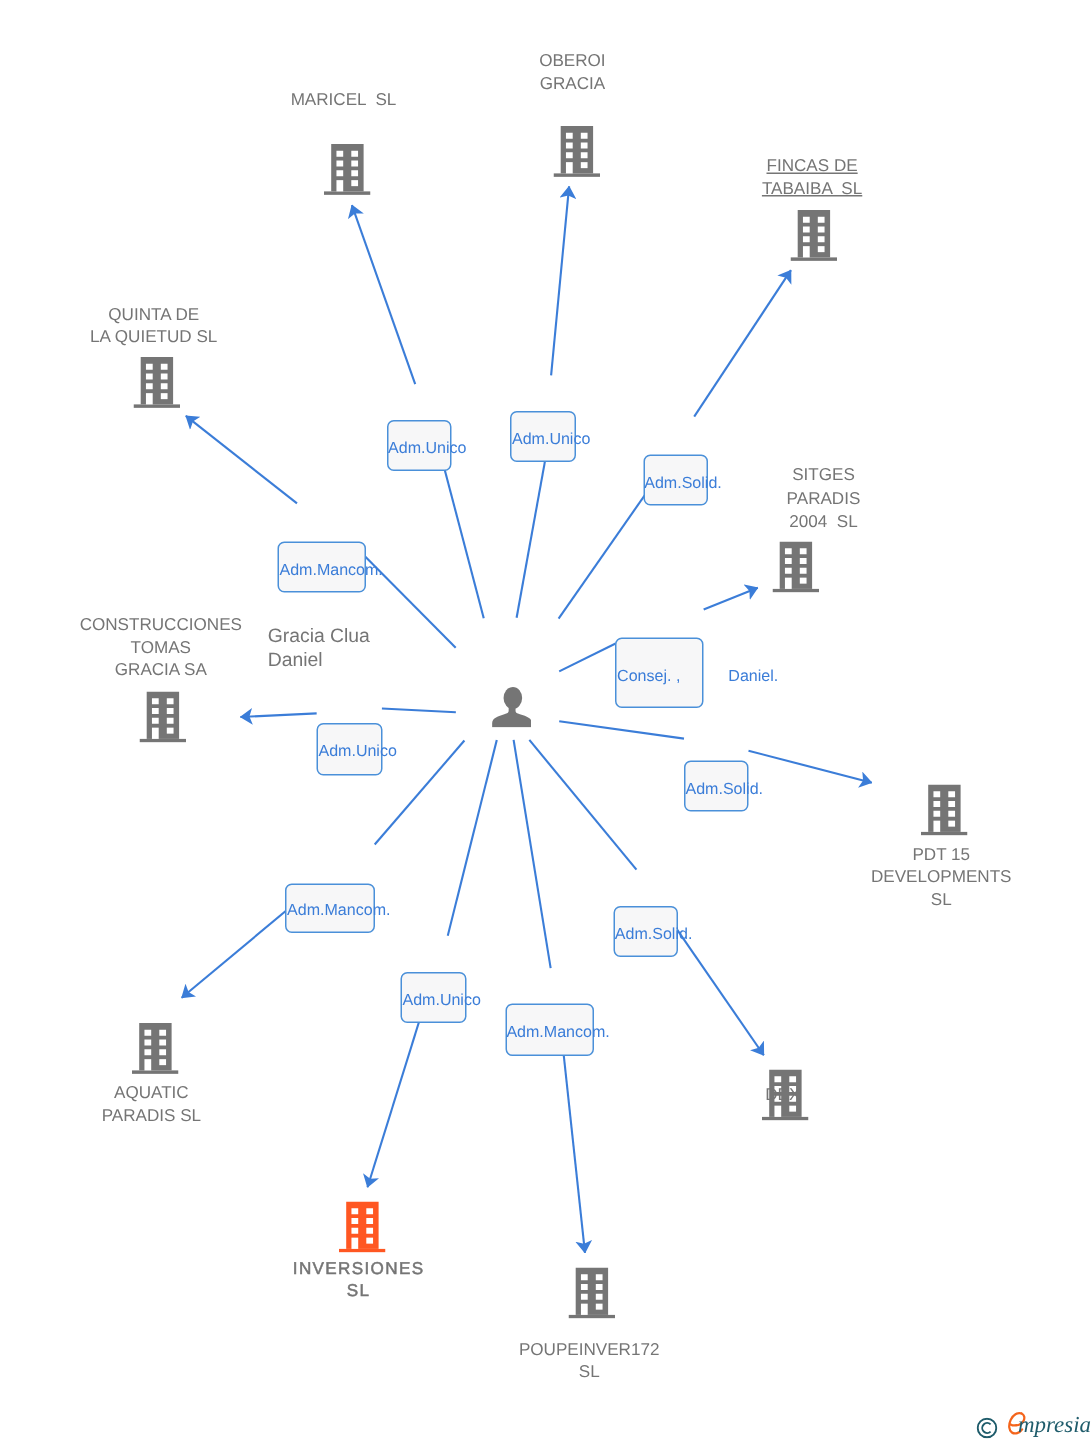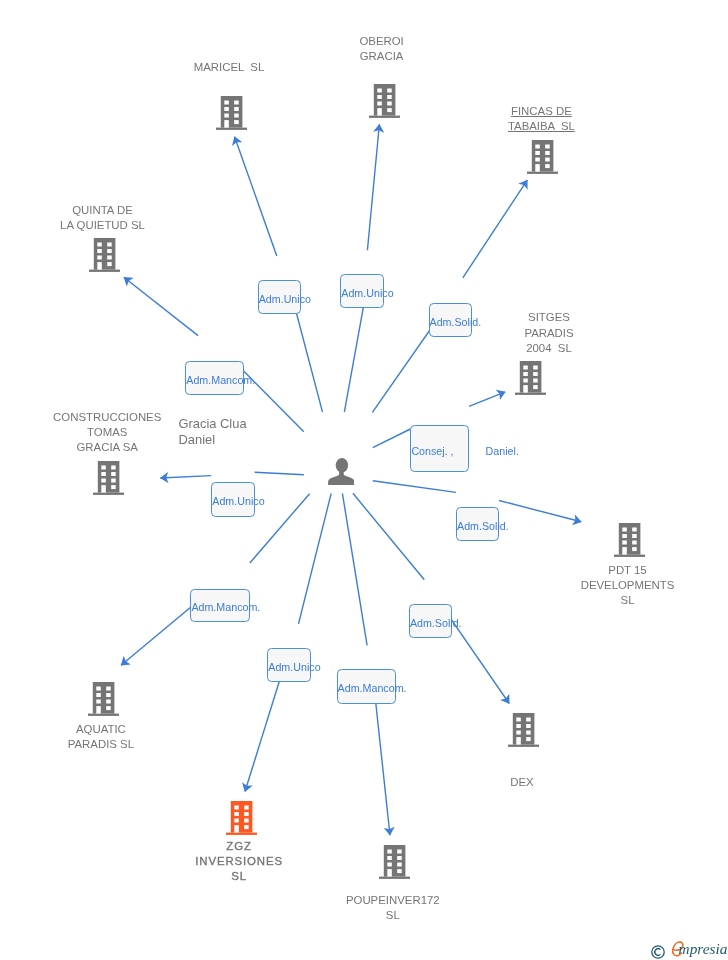--- a/index.html
+++ b/index.html
@@ -220,36 +220,36 @@
             <rect x="0" y="31.6" width="31" height="2.3" fill="#757575"></rect>
             <rect x="8.3" y="4.5" width="4.5" height="4" fill="#fff"></rect>
             <rect x="18.2" y="4.5" width="4.5" height="4" fill="#fff"></rect>
             <rect x="8.3" y="11" width="4.5" height="4" fill="#fff"></rect>
             <rect x="18.2" y="11" width="4.5" height="4" fill="#fff"></rect>
             <rect x="8.3" y="17.5" width="4.5" height="4" fill="#fff"></rect>
             <rect x="18.2" y="17.5" width="4.5" height="4" fill="#fff"></rect>
             <rect x="8.3" y="24.1" width="4.5" height="7.5" fill="#fff"></rect>
             <rect x="18.2" y="24.1" width="4.5" height="4.0" fill="#fff"></rect>
           </svg></div>
-        <div class="node-caption" style="left: 361.9px; width: 320px; top: 775px;"><div>DEX</div></div>
+        <div class="node-caption" style="left: 361.9px; width: 320px; top: 723px;"><div>DEX</div></div>
       </div>
       <div class="node">
         <div class="node-icon" style="left: 225.5px; top: 800.9px;"><svg viewBox="0 0 31 34" width="31" height="34">
             <rect x="4.8" y="0" width="21.6" height="31.6" fill="#ff5722"></rect>
             <rect x="0" y="31.6" width="31" height="2.3" fill="#ff5722"></rect>
             <rect x="8.3" y="4.5" width="4.5" height="4" fill="#fff"></rect>
             <rect x="18.2" y="4.5" width="4.5" height="4" fill="#fff"></rect>
             <rect x="8.3" y="11" width="4.5" height="4" fill="#fff"></rect>
             <rect x="18.2" y="11" width="4.5" height="4" fill="#fff"></rect>
             <rect x="8.3" y="17.5" width="4.5" height="4" fill="#fff"></rect>
             <rect x="18.2" y="17.5" width="4.5" height="4" fill="#fff"></rect>
             <rect x="8.3" y="24.1" width="4.5" height="7.5" fill="#fff"></rect>
             <rect x="18.2" y="24.1" width="4.5" height="4.0" fill="#fff"></rect>
           </svg></div>
-        <div class="node-caption bold" style="left: 79.1px; width: 320px; top: 839.24px;"><div>ZGZ</div><div>INVERSIONES</div><div>SL</div></div>
+        <div class="node-caption bold" style="left: 79.1px; width: 320px; top: 839.24px;"><div>INVERSIONES</div><div>SL</div></div>
       </div>
       <div class="node">
         <div class="node-icon" style="left: 379.2px; top: 844.6px;"><svg viewBox="0 0 31 34" width="31" height="34">
             <rect x="4.8" y="0" width="21.6" height="31.6" fill="#757575"></rect>
             <rect x="0" y="31.6" width="31" height="2.3" fill="#757575"></rect>
             <rect x="8.3" y="4.5" width="4.5" height="4" fill="#fff"></rect>
             <rect x="18.2" y="4.5" width="4.5" height="4" fill="#fff"></rect>
             <rect x="8.3" y="11" width="4.5" height="4" fill="#fff"></rect>
             <rect x="18.2" y="11" width="4.5" height="4" fill="#fff"></rect>
             <rect x="8.3" y="17.5" width="4.5" height="4" fill="#fff"></rect>

